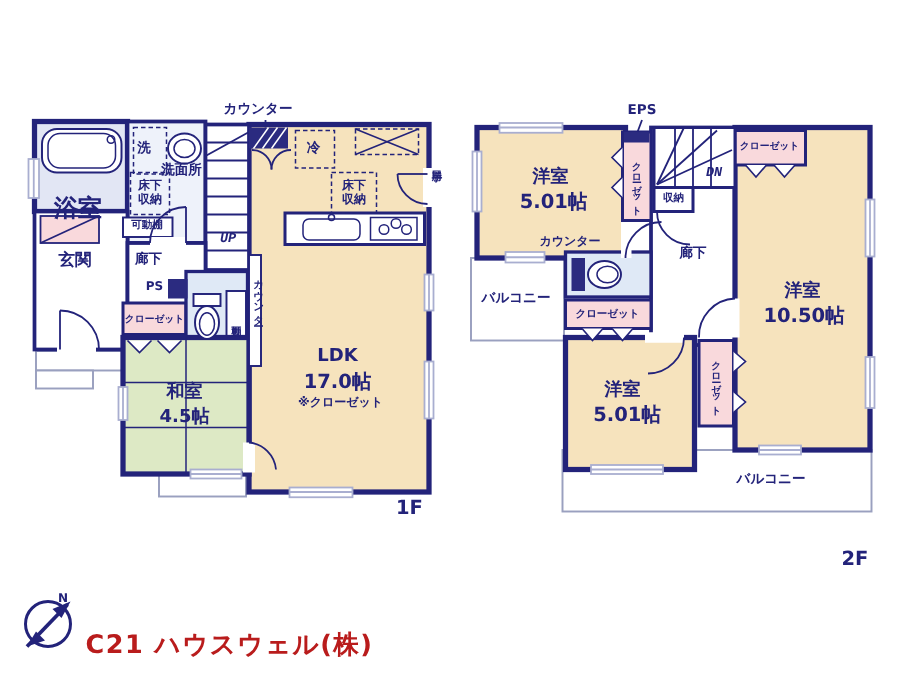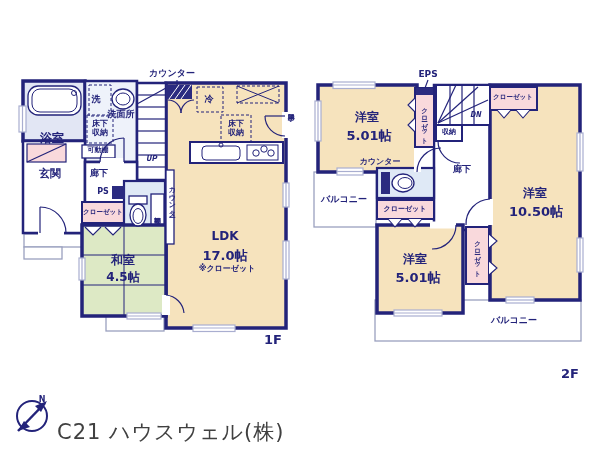--- a/index.html
+++ b/index.html
@@ -5,25 +5,25 @@
   html,body{margin:0;padding:0;background:#fff;}
   #stage{position:relative;width:600px;height:450px;background:#fff;overflow:hidden;
          font-family:"DejaVu Sans","Liberation Sans",sans-serif;}
   #plan-svg{position:absolute;left:0;top:0;}
   .lbl{position:absolute;transform:translate(-50%,-50%);color:#23237a;white-space:nowrap;
        font-weight:600;line-height:1.1;}
   .two{white-space:pre-line;text-align:center;}
   .vert{writing-mode:vertical-rl;text-orientation:upright;letter-spacing:0px;}
   .ital{font-style:italic;font-family:Liberation Mono, monospace;}
   .s6{font-size:6.5px;} .s7{font-size:7px;} .s8{font-size:8px;} .s9{font-size:9px;}
-  .s10{font-size:12px;} .s11{font-size:11px;} .s12{font-size:12px;} .s13{font-size:13px;text-align:right;}
+  .s10{font-size:16px;} .s11{font-size:11px;} .s12{font-size:12px;} .s13{font-size:13px;text-align:right;}
   .s16{font-size:12px;}
   .floor-tag{font-size:13px;font-weight:700;}
-  .watermark{position:absolute;left:57px;top:418px;font-size:21px;color:#404040;
-             letter-spacing:1px;font-weight:400;transform:none;}
+  .watermark{position:absolute;left:57px;top:418px;font-size:17px;color:#b91c1c;
+             letter-spacing:1px;font-weight:700;transform:none;}
   
   .rm-beige{fill:#f6e3bd;stroke:#23237a;stroke-width:3.5;}
   .rm-white{fill:#ffffff;stroke:#23237a;stroke-width:2.5;}
   .rm-bath{fill:#e2e6f4;stroke:#23237a;stroke-width:3.5;}
   .rm-wash{fill:#eef2fa;stroke:#23237a;stroke-width:2.5;}
   .rm-toilet{fill:#dfe9f6;stroke:#23237a;stroke-width:2.2;}
   .rm-pink{fill:#f9d9dc;stroke:#23237a;stroke-width:2;}
   .rm-green{fill:#dde9c5;stroke:#23237a;stroke-width:3.5;}
   .fix{fill:#fff;stroke:#23237a;stroke-width:1.3;}
   .fixn{fill:none;stroke:#23237a;stroke-width:1;}

